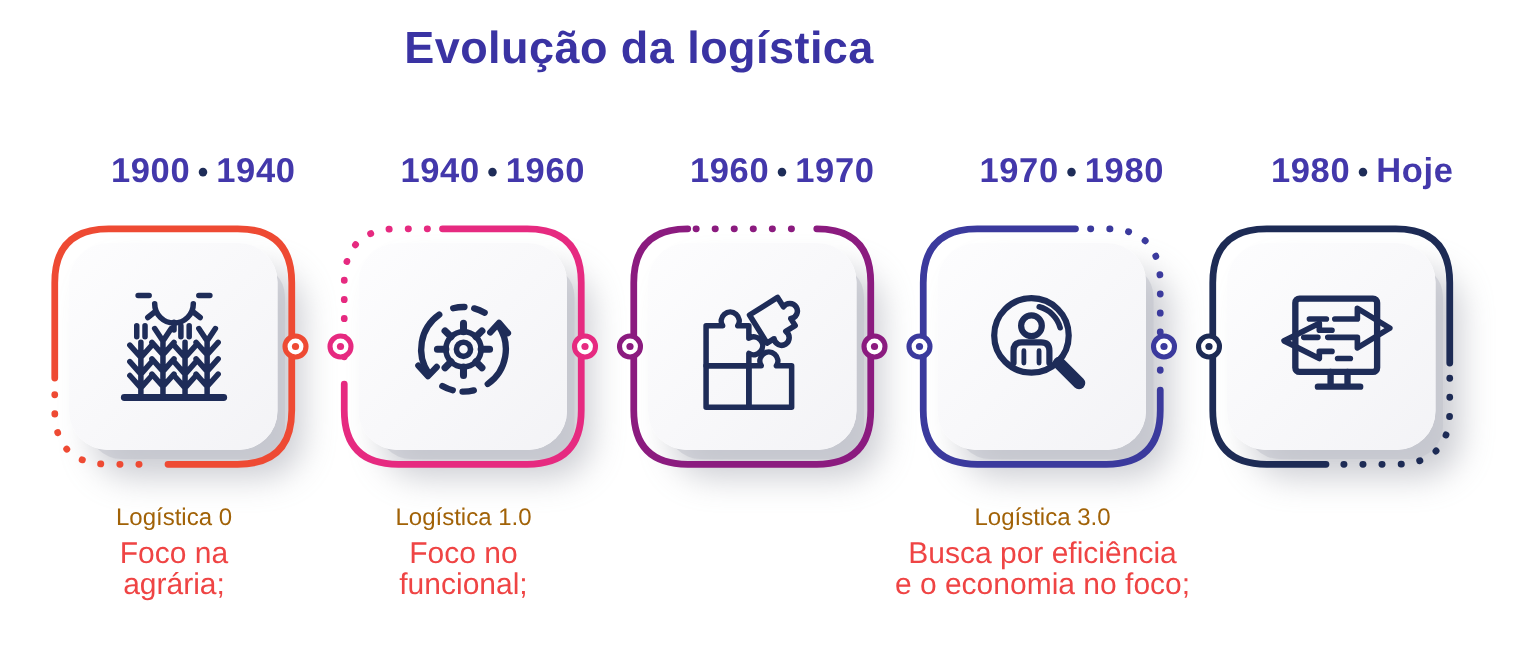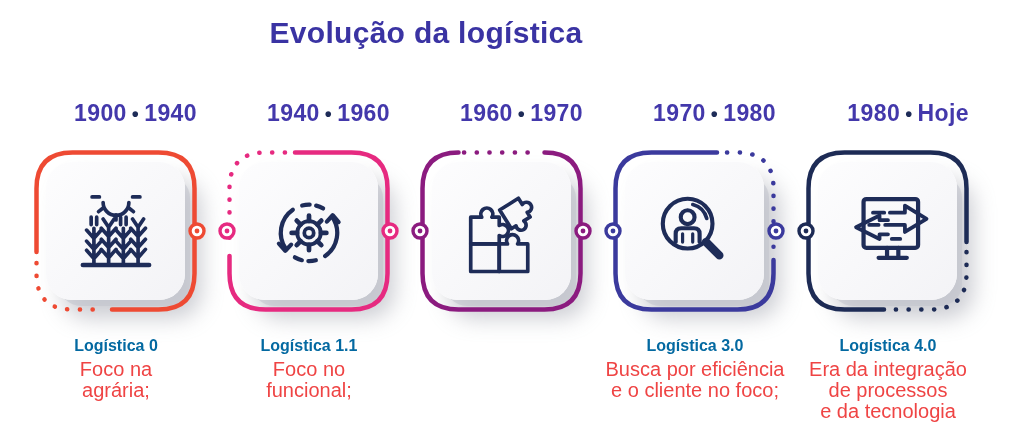--- a/index.html
+++ b/index.html
@@ -20,21 +20,21 @@
                   background:linear-gradient(135deg,#fdfdfe 0%,#f3f3f6 100%);
                   border-radius:26px;
                   box-shadow: 9px 10px 0 -4px rgba(193,194,204,.55),
                               16px 18px 22px rgba(140,143,155,.45);
                   display:flex; align-items:center; justify-content:center; }
   .icon-svg { display:block; }
 
   .connector { position:absolute; top:218px; width:56px; height:26px; }
 
   .caption { position:absolute; top:337px; width:200px; text-align:center; }
-  .cap-title { font-size:16px; font-weight:bold; color:#0369a1; margin-bottom:4px; }
+  .cap-title { font-size:16px; font-weight:normal; color:#a16207; margin-bottom:4px; }
   .cap-line  { font-size:20px; line-height:21px; color:#ef4444; }
 
   
   .c1 { left:34px; }  .c2 { left:227px; } .c3 { left:420px; } .c4 { left:613px; } .c5 { left:806px; }
   .t1 { left:16px; }  .t2 { left:209px; } .t3 { left:402px; } .t4 { left:595px; } .t5 { left:788px; }
   .g1 { left:184px; } .g2 { left:377px; } .g3 { left:570px; } .g4 { left:763px; }
 </style>
 </head>
 <body>
 
@@ -223,29 +223,23 @@
         </g>
     </svg>
   </div>
 
   <div class="caption t1">
     <div class="cap-title">Logística 0</div>
     <div class="cap-line">Foco na</div>
     <div class="cap-line">agrária;</div>
   </div>
   <div class="caption t2">
-    <div class="cap-title">Logística 1.1</div>
+    <div class="cap-title">Logística 1.0</div>
     <div class="cap-line">Foco no</div>
     <div class="cap-line">funcional;</div>
   </div>
   <div class="caption t4">
     <div class="cap-title">Logística 3.0</div>
     <div class="cap-line">Busca por eficiência</div>
-    <div class="cap-line">e o cliente no foco;</div>
-  </div>
-  <div class="caption t5">
-    <div class="cap-title">Logística 4.0</div>
-    <div class="cap-line">Era da integração</div>
-    <div class="cap-line">de processos</div>
-    <div class="cap-line">e da tecnologia</div>
+    <div class="cap-line">e o economia no foco;</div>
   </div>
 
 </div>
 
 </body></html>

